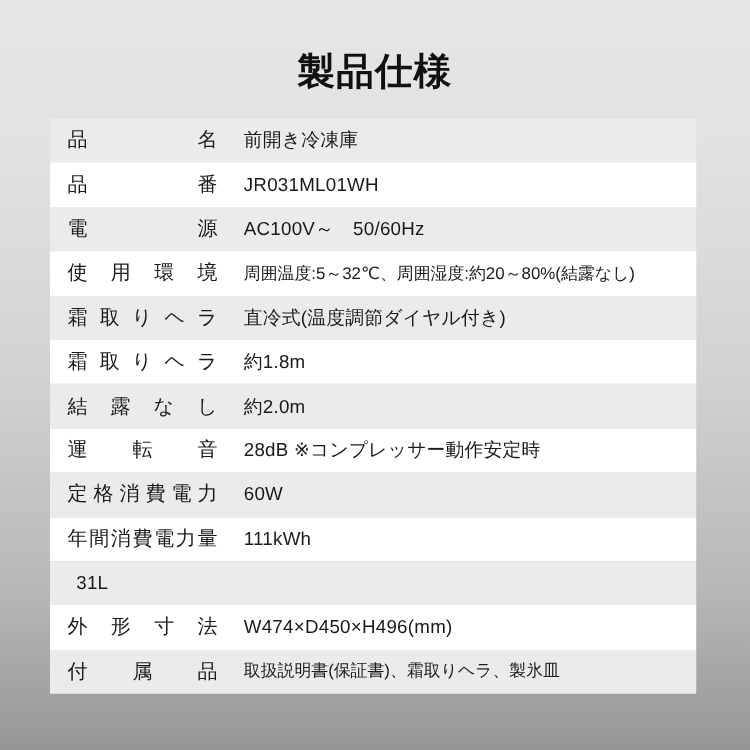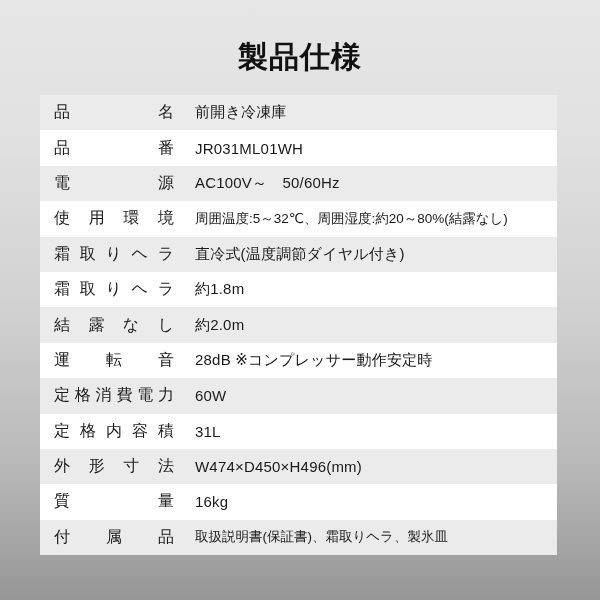--- a/index.html
+++ b/index.html
@@ -90,34 +90,33 @@
   <div class="spec-row">
     <span class="spec-label">運転音</span>
     <span class="spec-value">28dB ※コンプレッサー動作安定時</span>
   </div>
 
   <div class="spec-row">
     <span class="spec-label">定格消費電力</span>
     <span class="spec-value">60W</span>
   </div>
 
+  <div class="spec-row">
+    <span class="spec-label">年間消費電力量</span>
+    <span class="spec-value">111kWh</span>
+  </div>
 
   <div class="spec-row">
-    <span class="spec-label">定格内容積</span>
     <span class="spec-value">31L</span>
   </div>
 
   <div class="spec-row">
     <span class="spec-label">外形寸法</span>
     <span class="spec-value">W474×D450×H496(mm)</span>
   </div>
 
-  <div class="spec-row">
-    <span class="spec-label">質量</span>
-    <span class="spec-value">16kg</span>
-  </div>
 
   <div class="spec-row">
     <span class="spec-label">付属品</span>
     <span class="spec-value small">取扱説明書(保証書)、霜取りヘラ、製氷皿</span>
   </div>
 </div>
 </div>
 
 </body></html>

